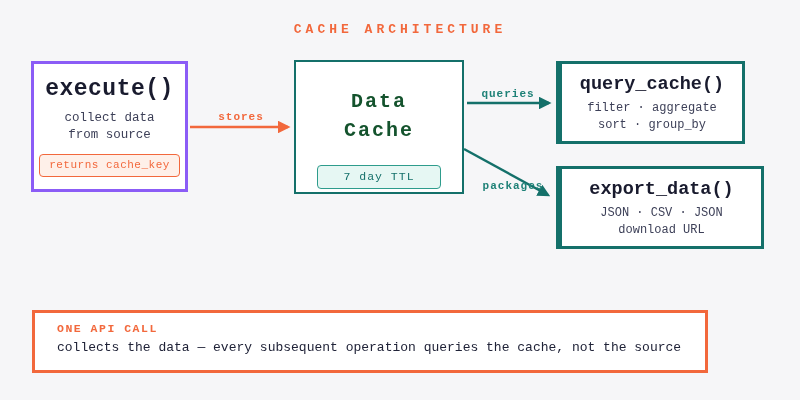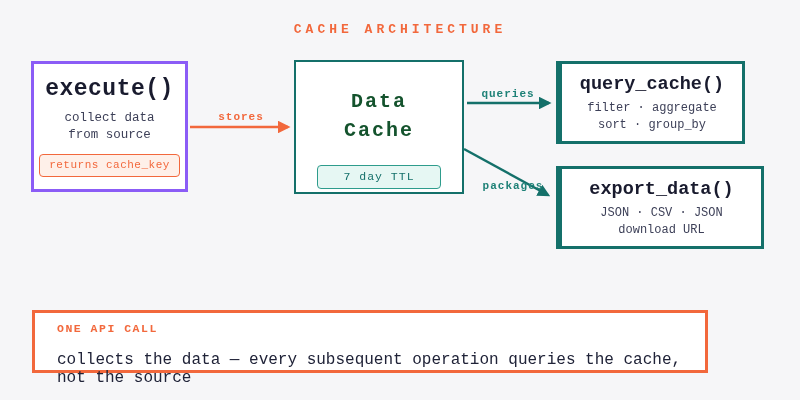--- a/index.html
+++ b/index.html
@@ -106,23 +106,23 @@
     border: 3.5px solid #F2683C;
     padding: 9px 22px;
   }
   .note-heading {
     color: #F2683C;
     font-size: 11.5px;
     font-weight: bold;
     letter-spacing: 1.5px;
   }
   .note-body {
-    margin-top: 16px;
+    margin-top: 5px;
     color: #202338;
-    font-size: 16px;
+    font-size: 13px;
   }
   .edges-svg {
     position: absolute;
     left: 0; top: 0;
     pointer-events: none;
   }
   .edge-label {
     font-family: "Liberation Mono", "DejaVu Sans Mono", monospace;
     font-size: 11px;
     font-weight: bold;

